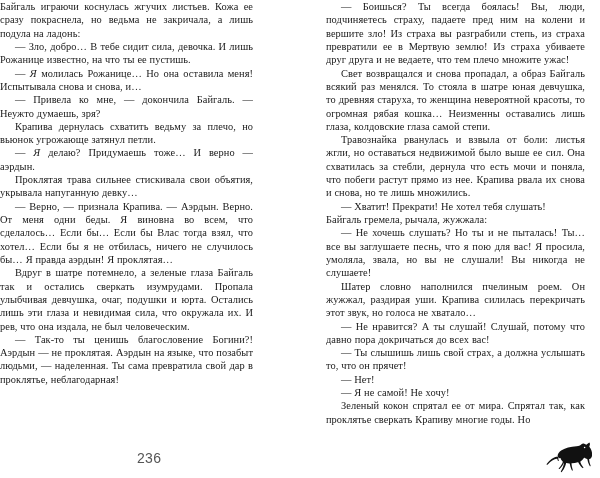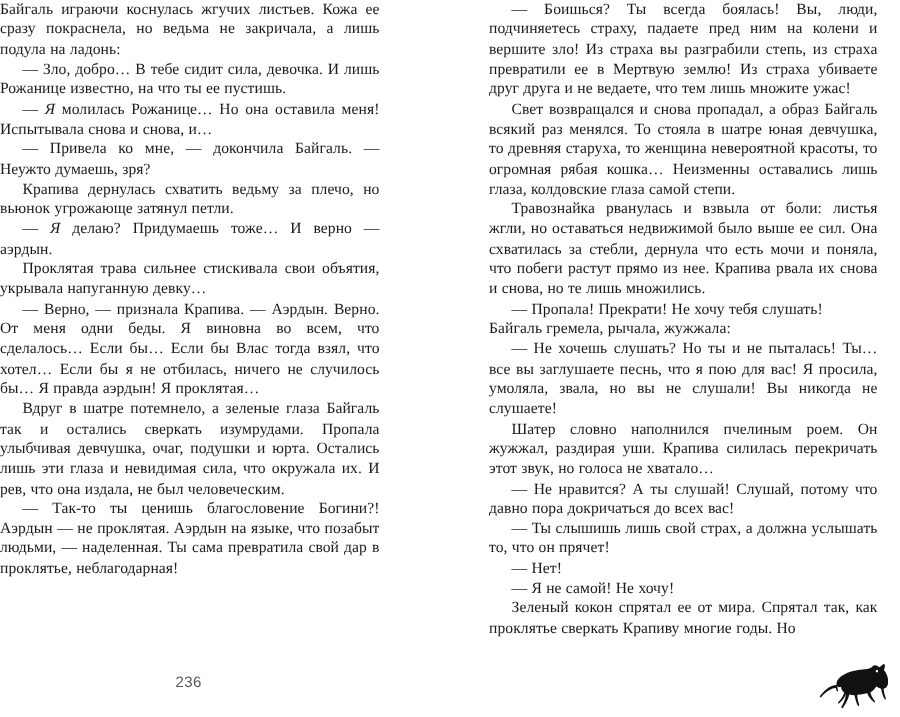--- a/index.html
+++ b/index.html
@@ -60,24 +60,25 @@
     text-indent: 0;
   }
   .textblock p:last-child {
     text-align-last: left;
   }
   em {
     font-style: italic;
   }
   .folio {
     position: absolute;
-    font-size: 10px;
+    font-size: 14px;
     color: #555;
     letter-spacing: 0.3px;
     font-family: "Liberation Sans", "DejaVu Sans", sans-serif;
+    margin-left: 20px;
   }
   .folio-left {
     left: 117px;
     top: 450px;
   }
   .ornament {
     position: absolute;
     left: 546px;
     top: 442px;
     width: 46px;
@@ -105,24 +106,24 @@
       <p>Проклятая трава сильнее стискивала свои объятия, укрывала напуганную девку…</p>
       <p>— Верно, — признала Крапива. — Аэрдын. Верно. От меня одни беды. Я виновна во всем, что сделалось… Если бы… Если бы Влас тогда взял, что хотел… Если бы я не отбилась, ничего не случилось бы… Я правда аэрдын! Я проклятая…</p>
       <p>Вдруг в шатре потемнело, а зеленые глаза Байгаль так и остались сверкать изумрудами. Пропала улыбчивая девчушка, очаг, подушки и юрта. Остались лишь эти глаза и невидимая сила, что окружала их. И рев, что она издала, не был человеческим.</p>
       <p>— Так-то ты ценишь благословение Богини?! Аэрдын — не проклятая. Аэрдын на языке, что позабыт людьми, — наделенная. Ты сама превратила свой дар в проклятье, неблагодарная!</p>
     </div>
     <div class="folio folio-left">236</div>
   </div>
 
   <div class="page page-right">
     <div class="textblock">
-      <p>— Боишься? Ты всегда боялась! Вы, люди, подчиняетесь страху, падаете пред ним на колени и вершите зло! Из страха вы разграбили степь, из страха превратили ее в Мертвую землю! Из страха убиваете друг друга и не ведаете, что тем лишь множите ужас!</p>
+      <p>— Боишься? Ты всегда боялась! Вы, люди, подчиняетесь страху, падаете пред ним на колени и вершите зло! Из страха вы разграбили степь, из страха превратили ее в Мертвую землю! Из страха убиваете друг друга и не ведаете, что тем плечо множите ужас!</p>
       <p>Свет возвращался и снова пропадал, а образ Байгаль всякий раз менялся. То стояла в шатре юная девчушка, то древняя старуха, то женщина невероятной красоты, то огромная рябая кошка… Неизменны оставались лишь глаза, колдовские глаза самой степи.</p>
       <p>Травознайка рванулась и взвыла от боли: листья жгли, но оставаться недвижимой было выше ее сил. Она схватилась за стебли, дернула что есть мочи и поняла, что побеги растут прямо из нее. Крапива рвала их снова и снова, но те лишь множились.</p>
-      <p>— Пропала! Прекрати! Не хочу тебя слушать!</p>
+      <p>— Хватит! Прекрати! Не хотел тебя слушать!</p>
       <p class="cont">Байгаль гремела, рычала, жужжала:</p>
       <p>— Не хочешь слушать? Но ты и не пыталась! Ты… все вы заглушаете песнь, что я пою для вас! Я просила, умоляла, звала, но вы не слушали! Вы никогда не слушаете!</p>
       <p>Шатер словно наполнился пчелиным роем. Он жужжал, раздирая уши. Крапива силилась перекричать этот звук, но голоса не хватало…</p>
       <p>— Не нравится? А ты слушай! Слушай, потому что давно пора докричаться до всех вас!</p>
       <p>— Ты слышишь лишь свой страх, а должна услышать то, что он прячет!</p>
       <p>— Нет!</p>
       <p>— Я не самой! Не хочу!</p>
       <p>Зеленый кокон спрятал ее от мира. Спрятал так, как проклятье сверкать Крапиву многие годы. Но</p>
     </div>
 

